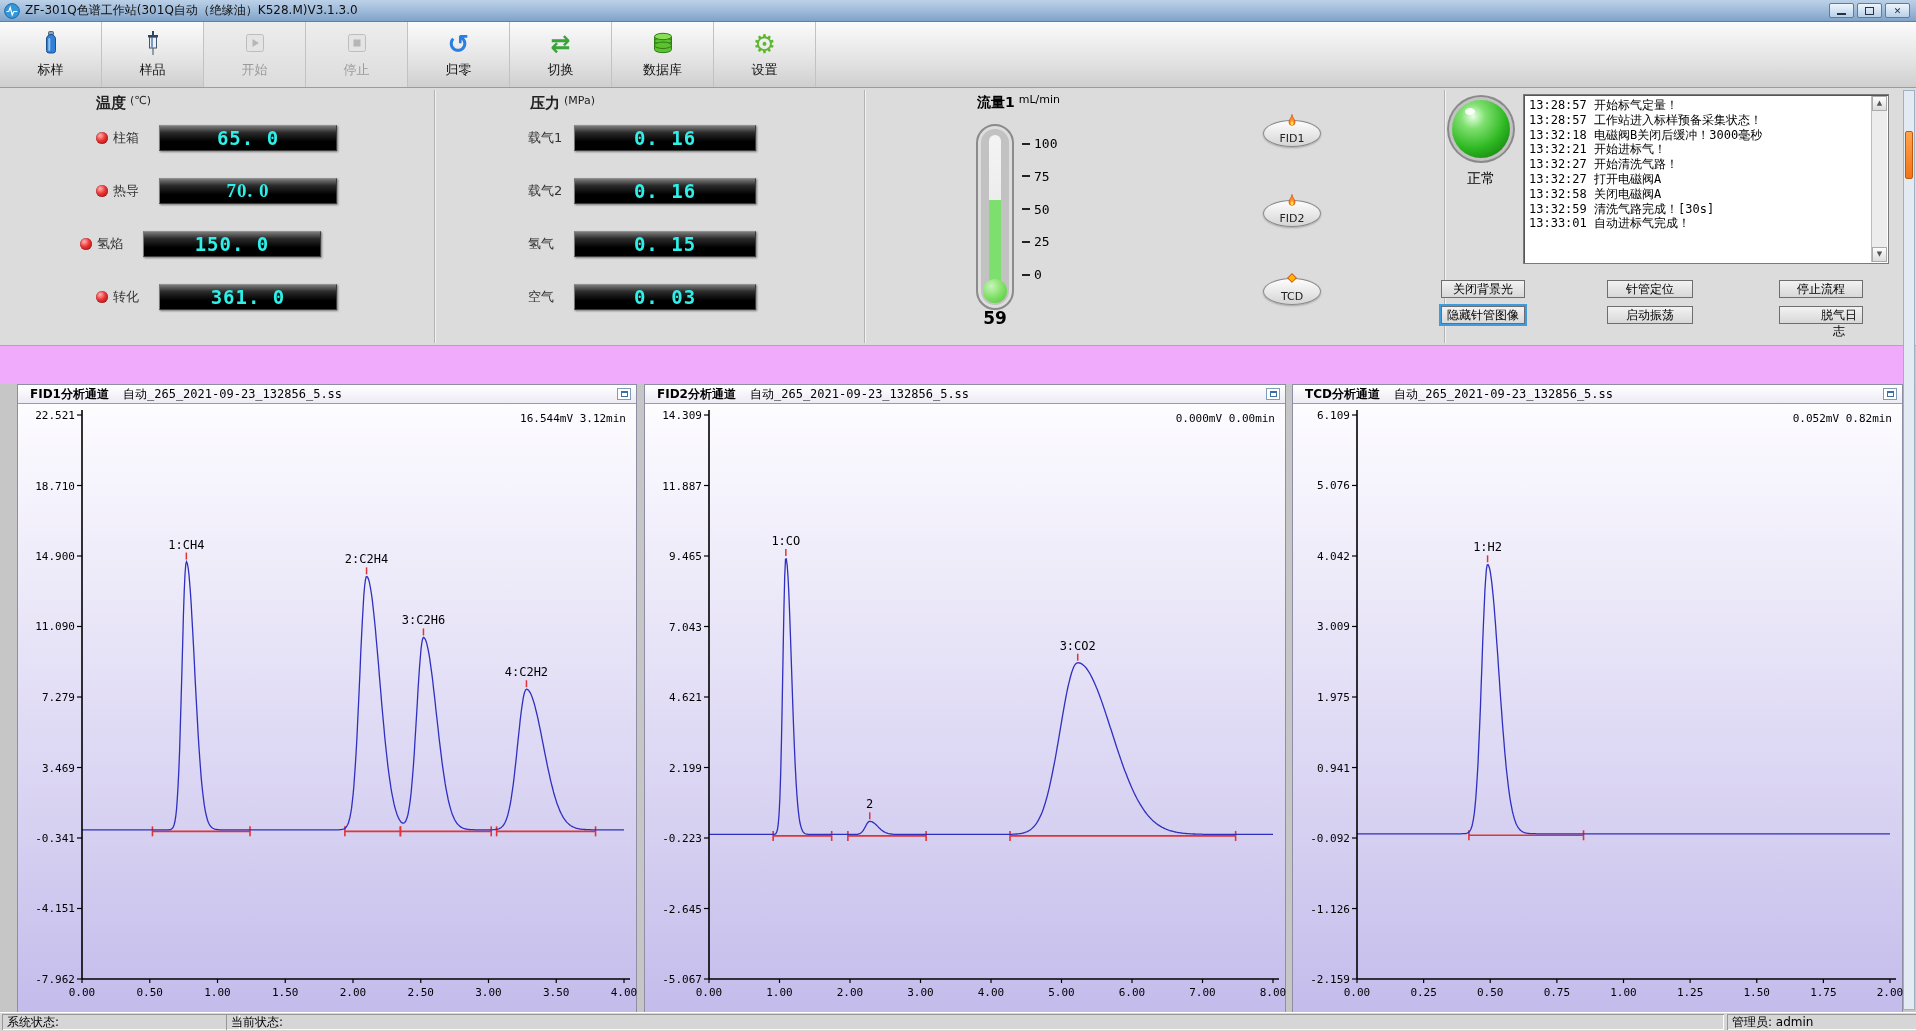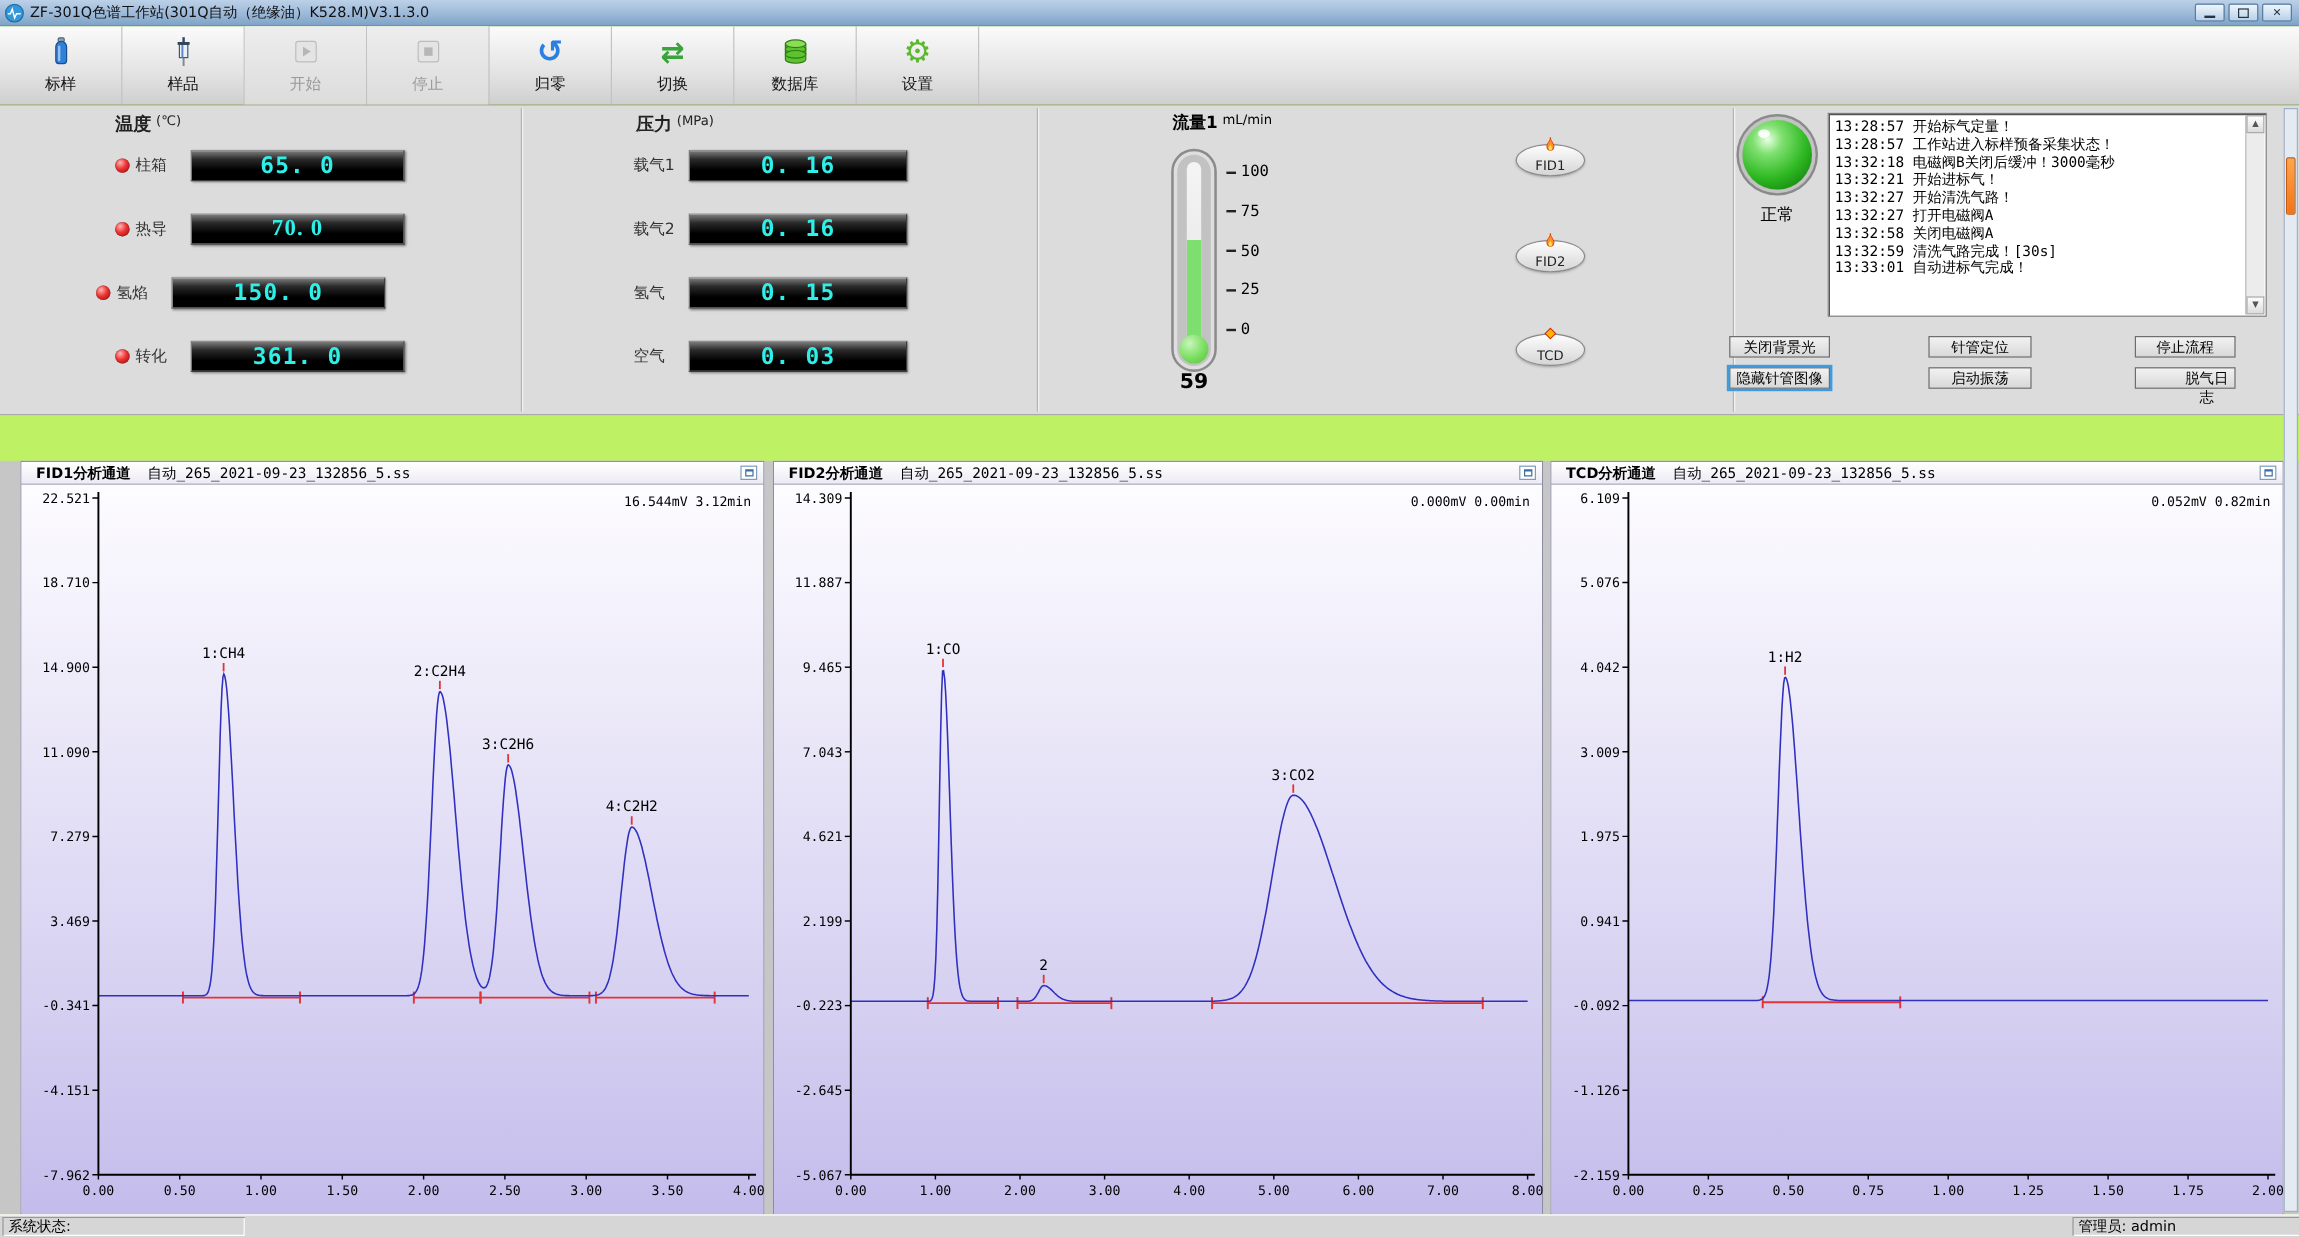--- a/index.html
+++ b/index.html
@@ -1,18 +1,18 @@
 <!DOCTYPE html>
 <html><head>
 <meta charset="utf-8">
 <style>
   * { margin:0; padding:0; box-sizing:border-box; }
   html,body { width:1916px; height:1031px; overflow:hidden;
     font-family:"DejaVu Sans","Liberation Sans",sans-serif; font-size:12px; color:#000; }
-  #app { position:relative; width:1916px; height:1031px; background:#bef264; }
+  #app { position:relative; width:1916px; height:1031px; background:#f0abfc; }
 
   
   .titlebar { position:absolute; left:0; top:0; width:100%; height:22px;
     background:linear-gradient(180deg,#bcd1e8 0%,#9cb9d8 55%,#7fa3c8 100%);
     border-bottom:1px solid #5f7fa3; display:flex; align-items:center; padding:0 4px; }
   .titlebar .appicon { width:16px; height:16px; margin-right:5px; flex:none; }
   .titlebar .ttext { font-size:12px; color:#111; white-space:nowrap; }
   .wbtns { position:absolute; right:6px; top:3px; display:flex; gap:3px; }
   .wbtn { width:25px; height:15px; border:1px solid #5b7da0; border-radius:2px;
     background:linear-gradient(#eef5fc,#b9d0e8); display:flex; align-items:center; justify-content:center;
@@ -562,20 +562,21 @@
             <text x="597" y="592" text-anchor="middle" class="tick">2.00</text>
             <line x1="194.585" y1="158.32220609579096" x2="194.585" y2="151.32220609579096" stroke="#e23434" stroke-width="1.5"></line>
             <text x="194.585" y="147.32220609579096" text-anchor="middle" class="plabel">1:H2</text>
             <text x="599" y="18" text-anchor="end" class="tick">0.052mV 0.82min</text>
           </svg>
         </div>
     </div>
   </div>
 
   <div class="statusbar">
-    <div class="sb-sec" style="left:2px;width:202px">系统状态:</div>
+    <div class="sb-sec" style="left:2px;width:238px">系统状态:</div>
+    <div class="sb-sec" style="left:226px;width:1498px">当前状态:</div>
     <div class="sb-sec" style="left:1727px;width:213px">管理员: admin</div>
   </div>
 
   <div class="rightstrip">
     <div class="rthumb"></div>
   </div>
 </div>
 
 </body></html>

